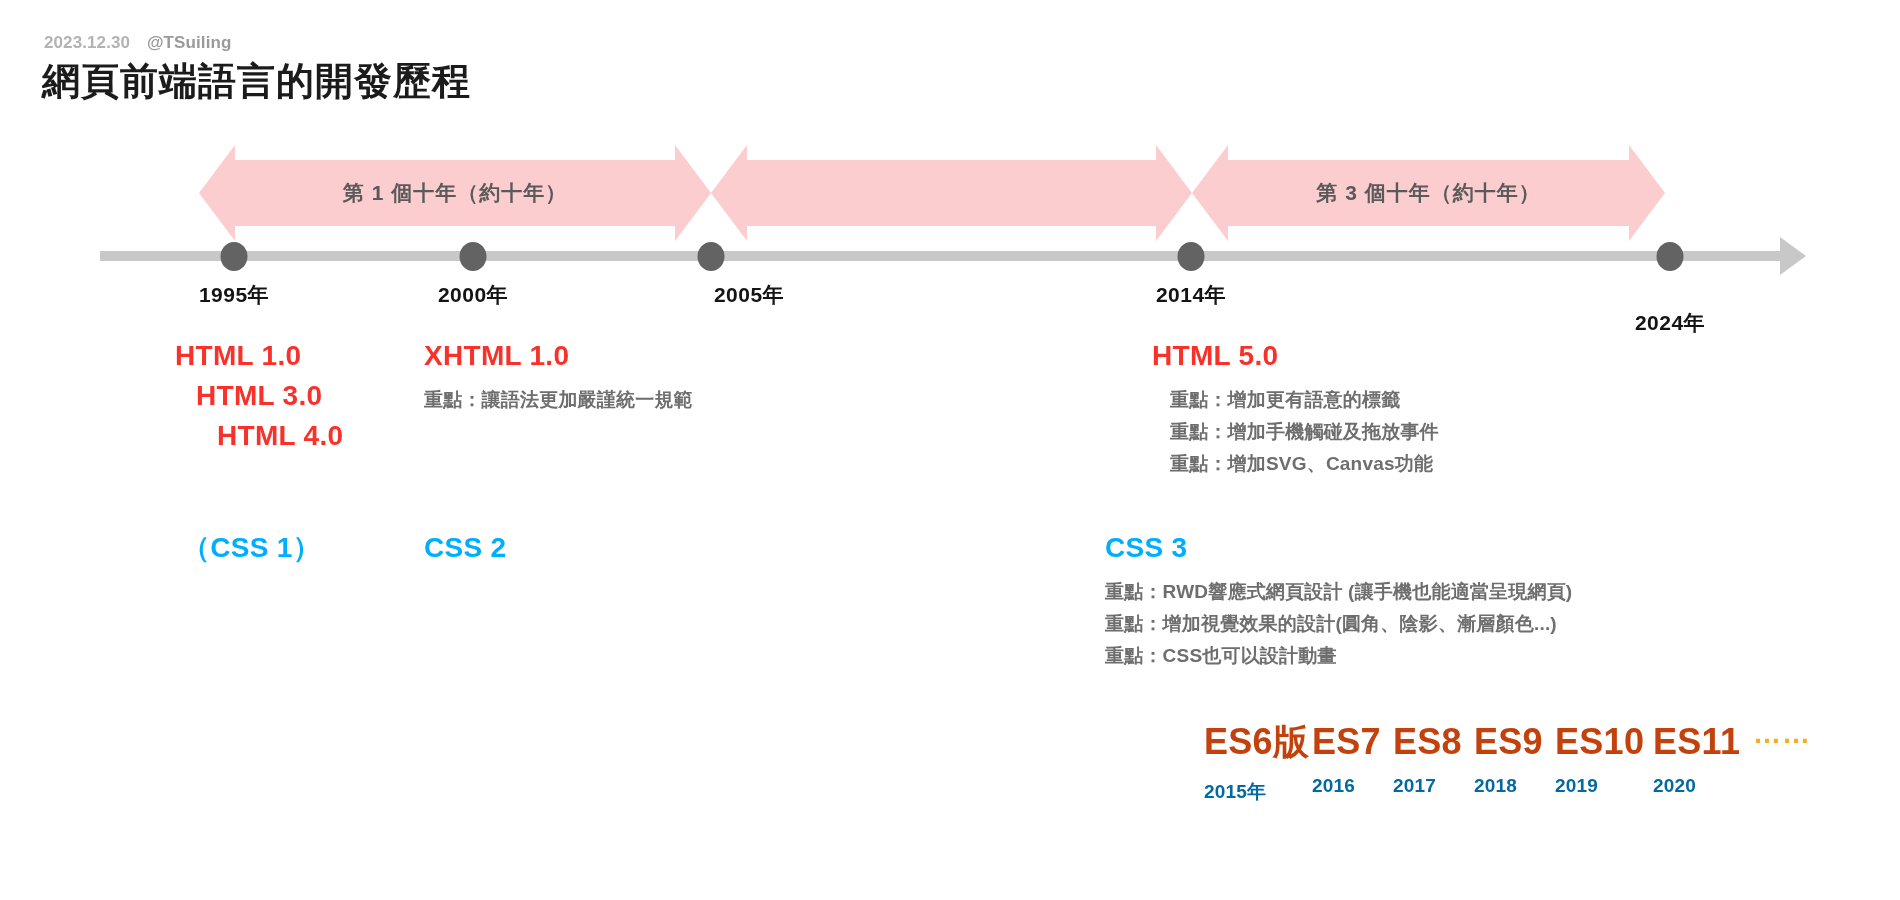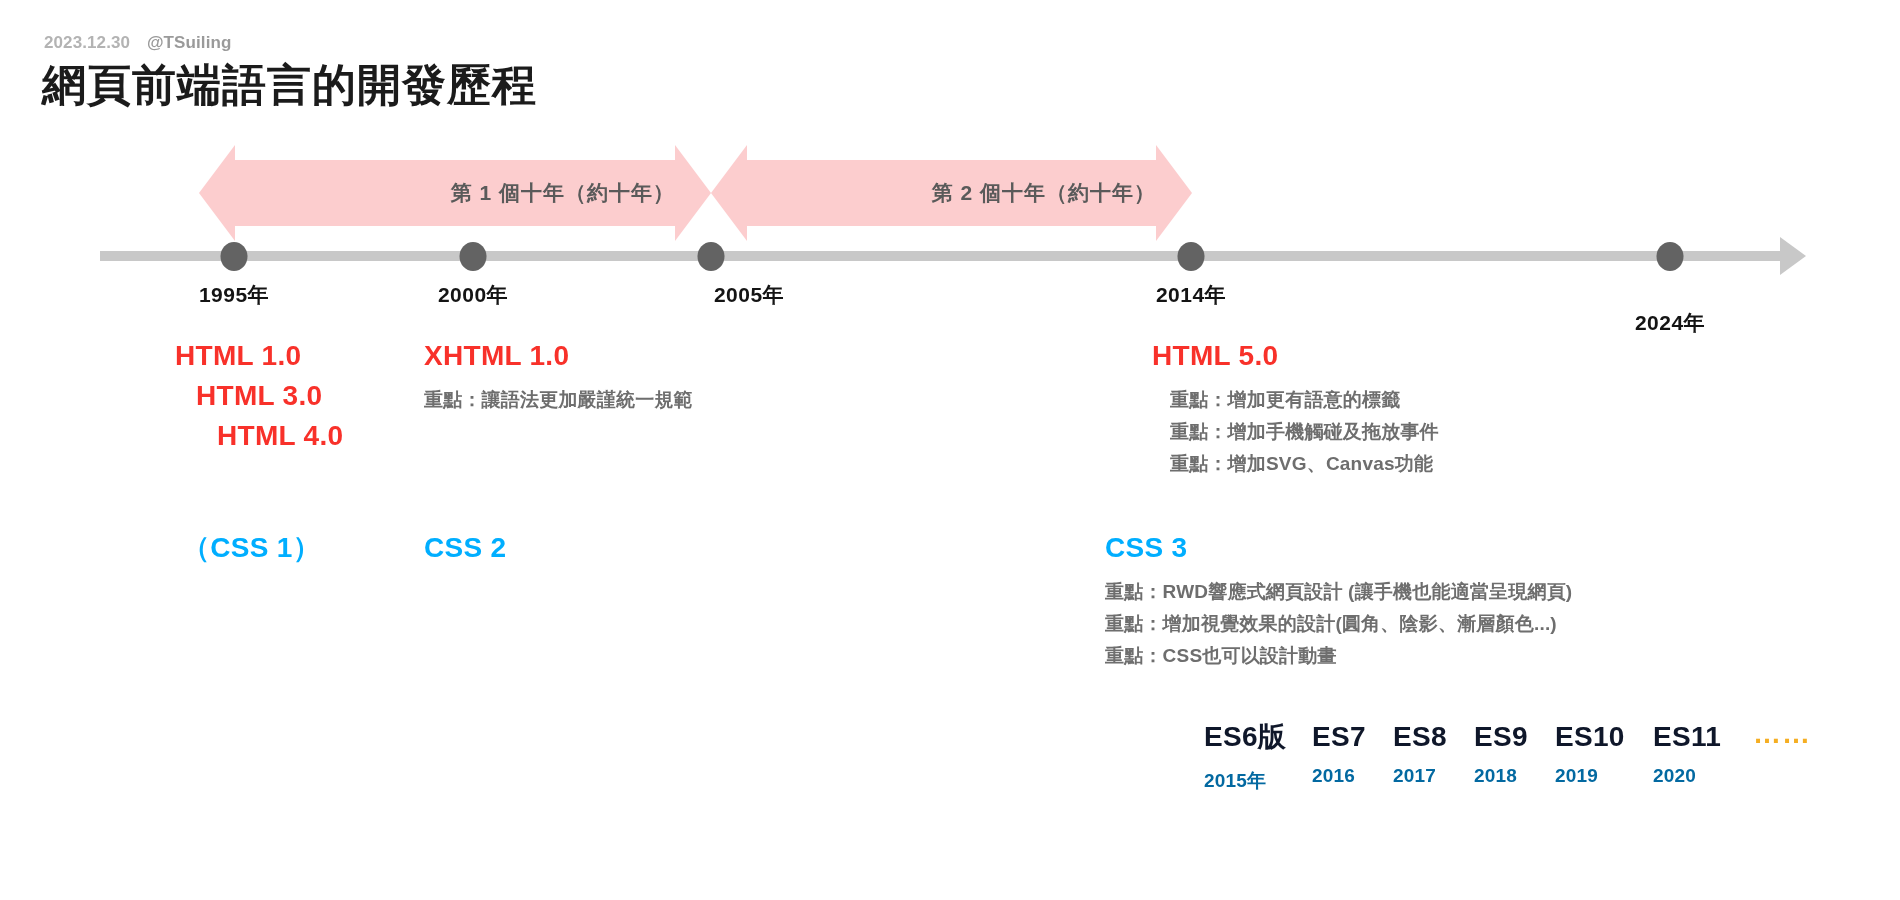--- a/index.html
+++ b/index.html
@@ -31,21 +31,21 @@
     font-weight: 700;
     color: #b3b3b3;
     letter-spacing: 0.1px;
     white-space: nowrap;
   }
   .meta .handle { color: #9a9a9a; margin-left: 12px; }
   .page-title {
     position: absolute;
     left: 42px;
     top: 56px;
-    font-size: 44px;
+    font-size: 38px;
     font-weight: 700;
     color: #1b1b1b;
     letter-spacing: 1px;
     white-space: nowrap;
   }
 
   
   .decade {
     position: absolute;
     height: 66px;
@@ -66,21 +66,21 @@
   }
   .decade .cap-right {
     right: -36px;
     border-left: 36px solid #fccdce;
   }
   .decade .decade-label {
     position: absolute;
     left: 0; right: 0;
     top: 50%;
     transform: translateY(-50%);
-    text-align: right;
+    text-align: center;
     font-size: 21px;
     font-weight: 700;
     color: #5a5a5a;
     letter-spacing: 1px;
     white-space: nowrap;
   }
 
   
   .axis-line {
     position: absolute;
@@ -150,23 +150,23 @@
   .es-row {
     position: absolute;
     display: flex;
     align-items: baseline;
   }
   .es-col {
     display: flex;
     flex-direction: column;
   }
   .es-name {
-    font-size: 28px;
-    font-weight: 700;
-    color: #0f172a;
+    font-size: 36px;
+    font-weight: 700;
+    color: #c2410c;
     letter-spacing: 0.3px;
     white-space: nowrap;
   }
   .es-year {
     font-size: 19px;
     font-weight: 700;
     color: #0369a1;
     margin-top: 12px;
     letter-spacing: 0.2px;
     white-space: nowrap;
@@ -192,23 +192,27 @@
 
   <div class="decade" style="left:235px; width:440px;">
     <div class="cap cap-left"></div>
     <div class="cap cap-right"></div>
     <div class="decade-label">第 1 個十年（約十年）</div>
   </div>
 
   <div class="decade" style="left:747px; width:409px;">
     <div class="cap cap-left"></div>
     <div class="cap cap-right"></div>
-    <div class="decade-label">第 2 個十年（約十年）</div>
-  </div>
-
+  </div>
+
+  <div class="decade" style="left:1228px; width:401px;">
+    <div class="cap cap-left"></div>
+    <div class="cap cap-right"></div>
+    <div class="decade-label">第 3 個十年（約十年）</div>
+  </div>
 
   <div class="axis-line"></div>
   <div class="axis-head"></div>
 
   <div class="axis-dot" style="left:234px;"></div>
   <div class="axis-dot" style="left:473px;"></div>
   <div class="axis-dot" style="left:711px;"></div>
   <div class="axis-dot" style="left:1191px;"></div>
   <div class="axis-dot" style="left:1670px;"></div>
 

